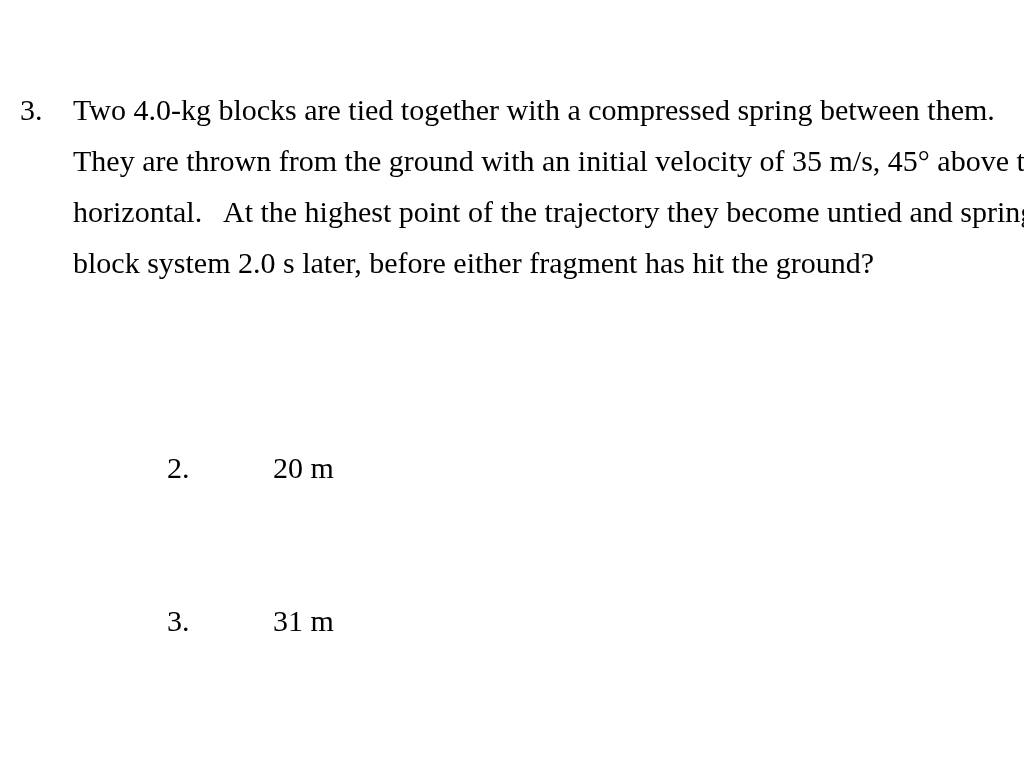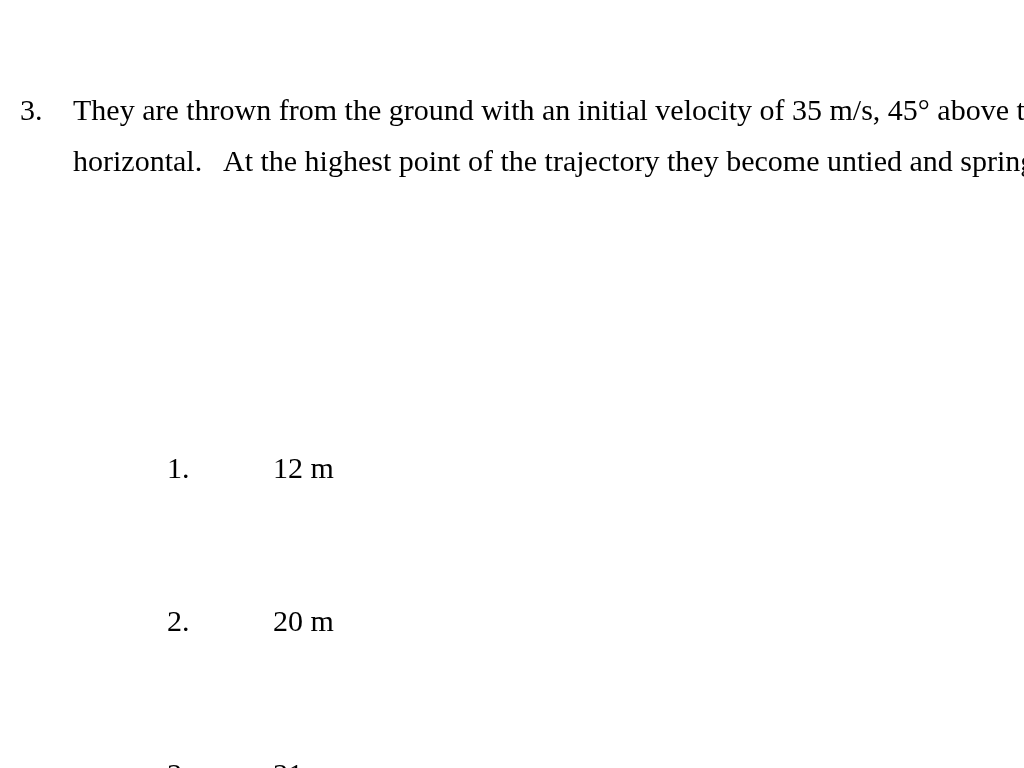--- a/index.html
+++ b/index.html
@@ -50,28 +50,27 @@
   }
 </style>
 </head>
 <body>
 
 <div class="slide">
 
   <div class="q-num">3.</div>
 
   <div class="question">
+    <div class="q-line">Two 4.0-kg blocks are tied together with a compressed spring between them.</div>
     <div class="q-line">They are thrown from the ground with an initial velocity of 35 m/s, 45° above the</div>
     <div class="q-line">horizontal.   At the highest point of the trajectory they become untied and spring</div>
+    <div class="q-line">block system 2.0 s later, before either fragment has hit the ground?</div>
   </div>
 
   <div class="options">
-    <div class="option-row">
-      <span class="option-num">1.</span><span class="option-text">12 m</span>
-    </div>
     <div class="option-row">
       <span class="option-num">2.</span><span class="option-text">20 m</span>
     </div>
     <div class="option-row">
       <span class="option-num">3.</span><span class="option-text">31 m</span>
     </div>
 
   </div>
 
 </div>

